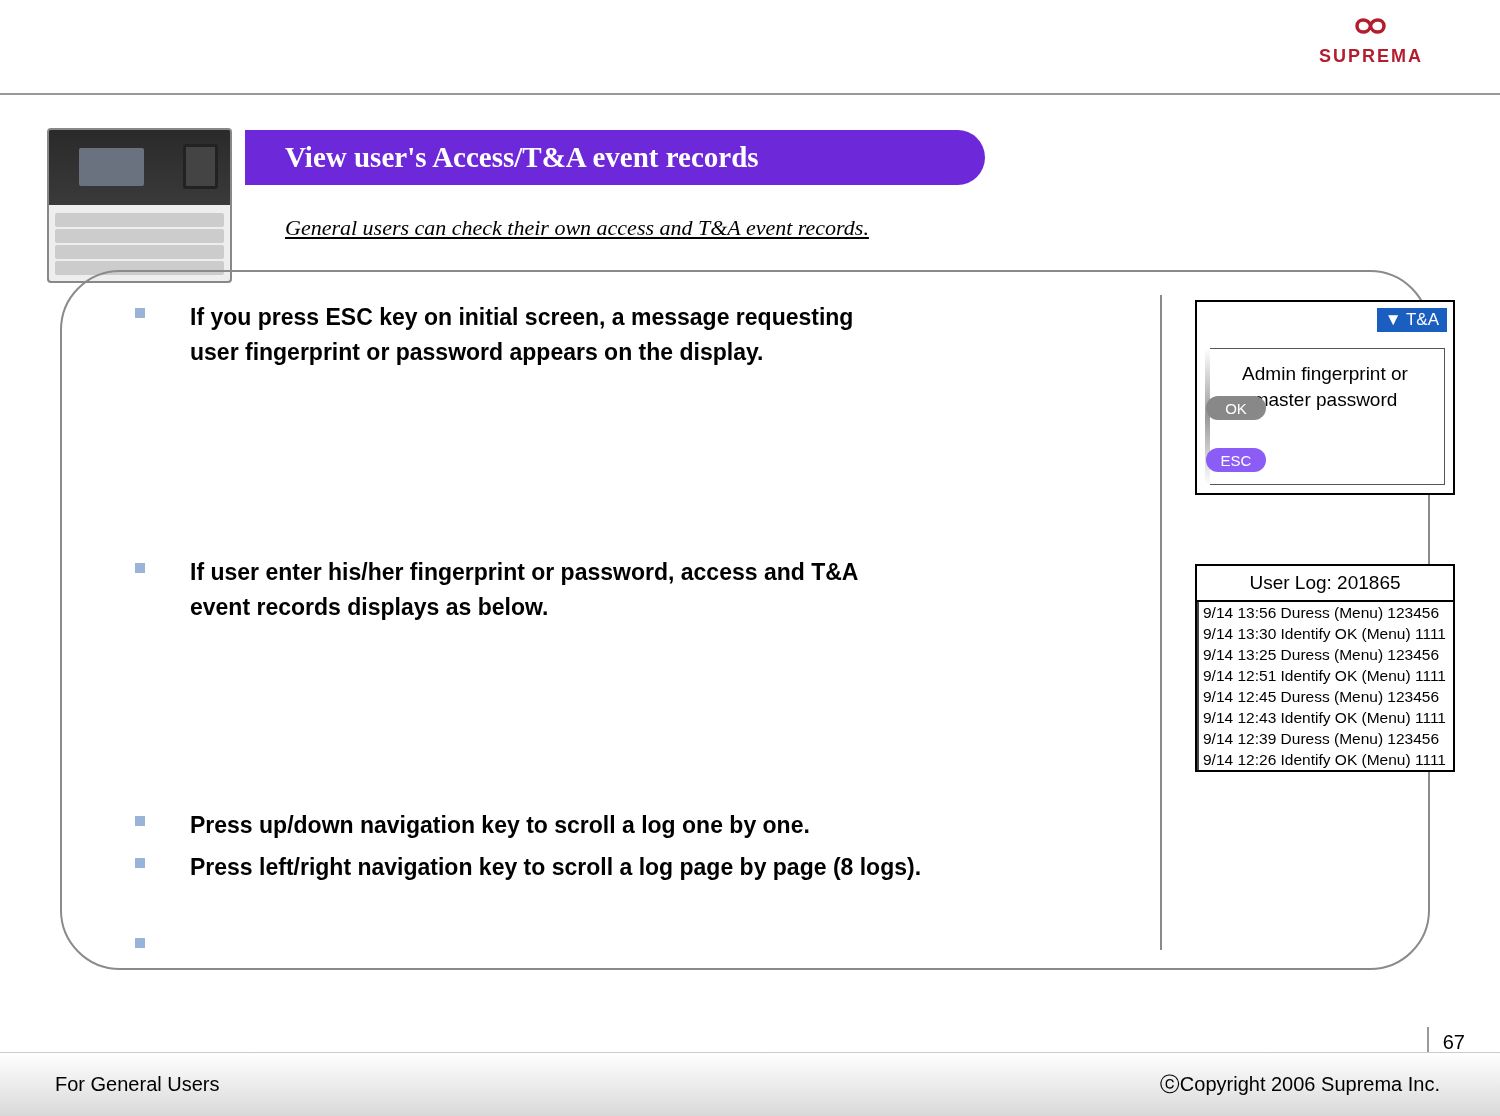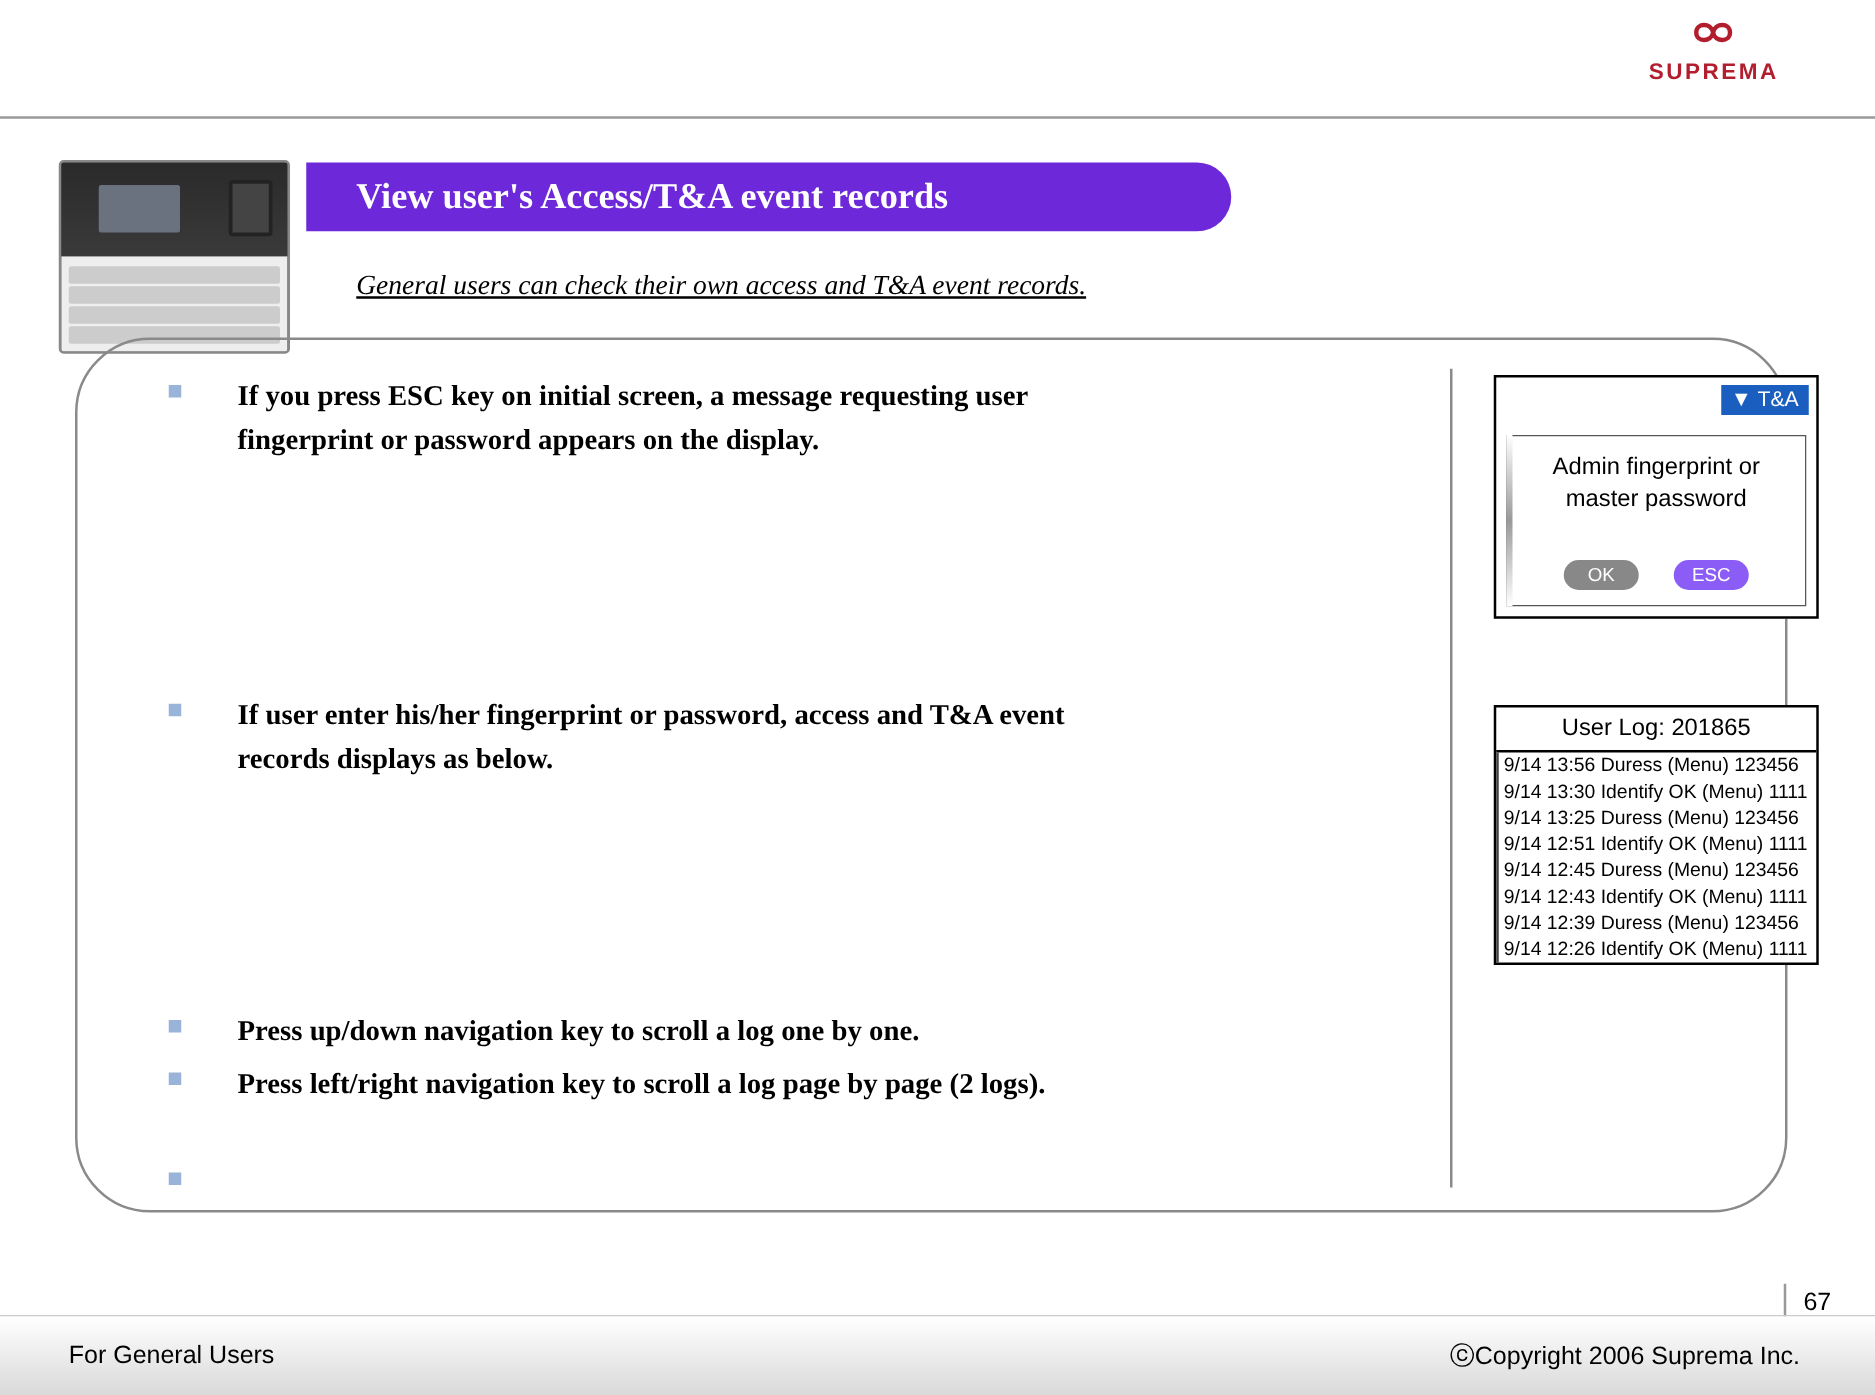--- a/index.html
+++ b/index.html
@@ -135,21 +135,20 @@
     background: #99b3d9;
     margin-top: 8px;
     flex-shrink: 0;
   }
   .bullet-text {
     font-size: 23px;
     font-weight: bold;
     line-height: 1.5;
     margin-left: 45px;
     max-width: 700px;
-    font-family: Liberation Serif, serif;
   }
 
   .divider-v {
     position: absolute;
     top: 295px;
     left: 1160px;
     width: 2px;
     height: 655px;
     background: #8a8a8a;
   }
@@ -183,21 +182,21 @@
     padding-top: 12px;
   }
   .inner-frame::before{
     content:"";position:absolute;left:-1px;top:-1px;bottom:-1px;width:5px;background:linear-gradient(#fff,#999,#fff);
   }
   .inner-frame-text {
     font-size: 19px;
     line-height: 1.35;
   }
   .pill-row {
-    position:absolute;bottom:12px;left:0;right:0;display:flex;justify-content:center;gap:28px;
+    position:absolute;bottom:12px;left:0;right:0;display:flex;justify-content:center;gap:28px;flex-direction:column;
   }
   .pill {
     width: 60px;height:24px;border-radius:12px;color:#fff;font-size:15px;display:flex;align-items:center;justify-content:center;
   }
   .pill-ok { background:#888; }
   .pill-esc { background:#8b5cf6; }
 
   .screen-box2 {
     position: absolute;
     top: 564px;
@@ -290,21 +289,21 @@
   <div class="bullet-text">If user enter his/her fingerprint or password, access and T&amp;A event records displays as below.</div>
 </div>
 
 <div class="bullet-row" style="top:808px;left:135px;">
   <div class="bullet-sq"></div>
   <div class="bullet-text" style="max-width:900px">Press up/down navigation key to scroll a log one by one.</div>
 </div>
 
 <div class="bullet-row" style="top:850px;left:135px;">
   <div class="bullet-sq"></div>
-  <div class="bullet-text" style="max-width:900px">Press left/right navigation key to scroll a log page by page (2 logs).</div>
+  <div class="bullet-text" style="max-width:900px">Press left/right navigation key to scroll a log page by page (8 logs).</div>
 </div>
 
 <div class="bullet-row" style="top:930px;left:135px;">
   <div class="bullet-sq"></div>
 </div>
 
 <div class="divider-v"></div>
 
 <div class="screen-box1">
   <div class="ta-label">▼ T&amp;A</div>

